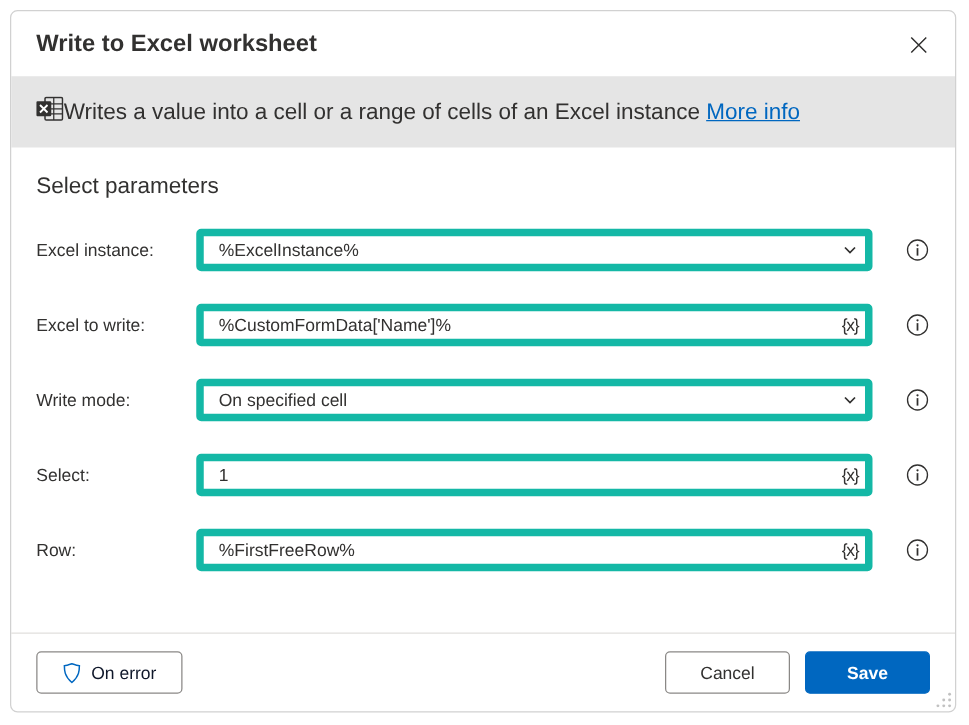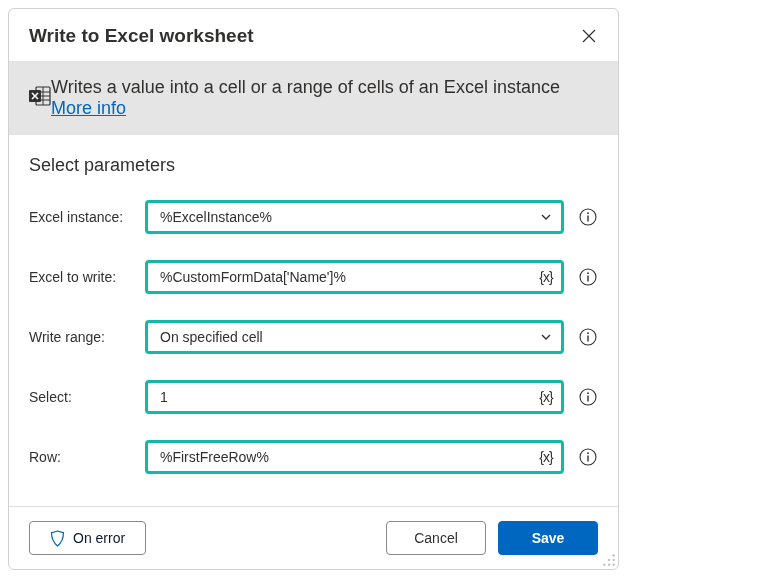--- a/index.html
+++ b/index.html
@@ -7,21 +7,21 @@
   body {
     font-family: "Segoe UI", -apple-system, BlinkMacSystemFont, sans-serif;
     font-size: 14px;
     color: #323130;
     background: #fff;
     width: 775px;
     height: 580px;
     position: relative;
   }
   .dialog {
-    width: 611px;
+    width: 757px;
     height: 562px;
     border: 1px solid #d1d1d1;
     border-radius: 6px;
     background: #fff;
     margin: 8px;
     display: flex;
     flex-direction: column;
     position: relative;
   }
   .header {
@@ -53,38 +53,38 @@
   }
   .section-title {
     font-size: 18px;
     color:#323130;
     margin-bottom: 24px;
   }
   .form-row {
     display:flex;
     align-items:center;
     margin-bottom: 26px;
-    gap: 4px;
+    gap: 16px;
   }
   .form-label {
     width: 112px;
     padding-right: 6px;
     font-size: 14px;
     color:#323130;
   }
   .control-wrap {
     position: relative;
     flex: 1;
     display:flex;
     align-items:center;
   }
   .field {
     width: 100%;
     height: 34px;
-    border: 3px solid #14b8a6;
+    border: 6px solid #14b8a6;
     border-radius: 4px;
     padding: 0 36px 0 12px;
     font-size: 14px;
     font-family: inherit;
     color:#323130;
     background:#fff;
   }
   .end-icon {
     position:absolute;
     right: 8px;
@@ -213,21 +213,21 @@
       <span class="info-icon">
         <svg width="18" height="18" viewBox="0 0 18 18">
             <circle cx="9" cy="9" r="8" stroke="#323130" stroke-width="1.1" fill="none"></circle>
             <circle cx="9" cy="5.2" r="0.9" fill="#323130"></circle>
             <rect x="8.3" y="7.5" width="1.4" height="6" fill="#323130"></rect>
           </svg>
       </span>
     </div>
 
     <div class="form-row">
-      <div class="form-label">Write range:</div>
+      <div class="form-label">Write mode:</div>
       <div class="control-wrap">
         <input class="field" readonly="" value="On specified cell" style="">
         <span class="end-icon">
           <svg width="12" height="12" viewBox="0 0 12 12">
               <path d="M2 4 L6 8 L10 4" stroke="#323130" stroke-width="1.4" fill="none"></path>
             </svg>
         </span>
       </div>
       <span class="info-icon">
         <svg width="18" height="18" viewBox="0 0 18 18">

